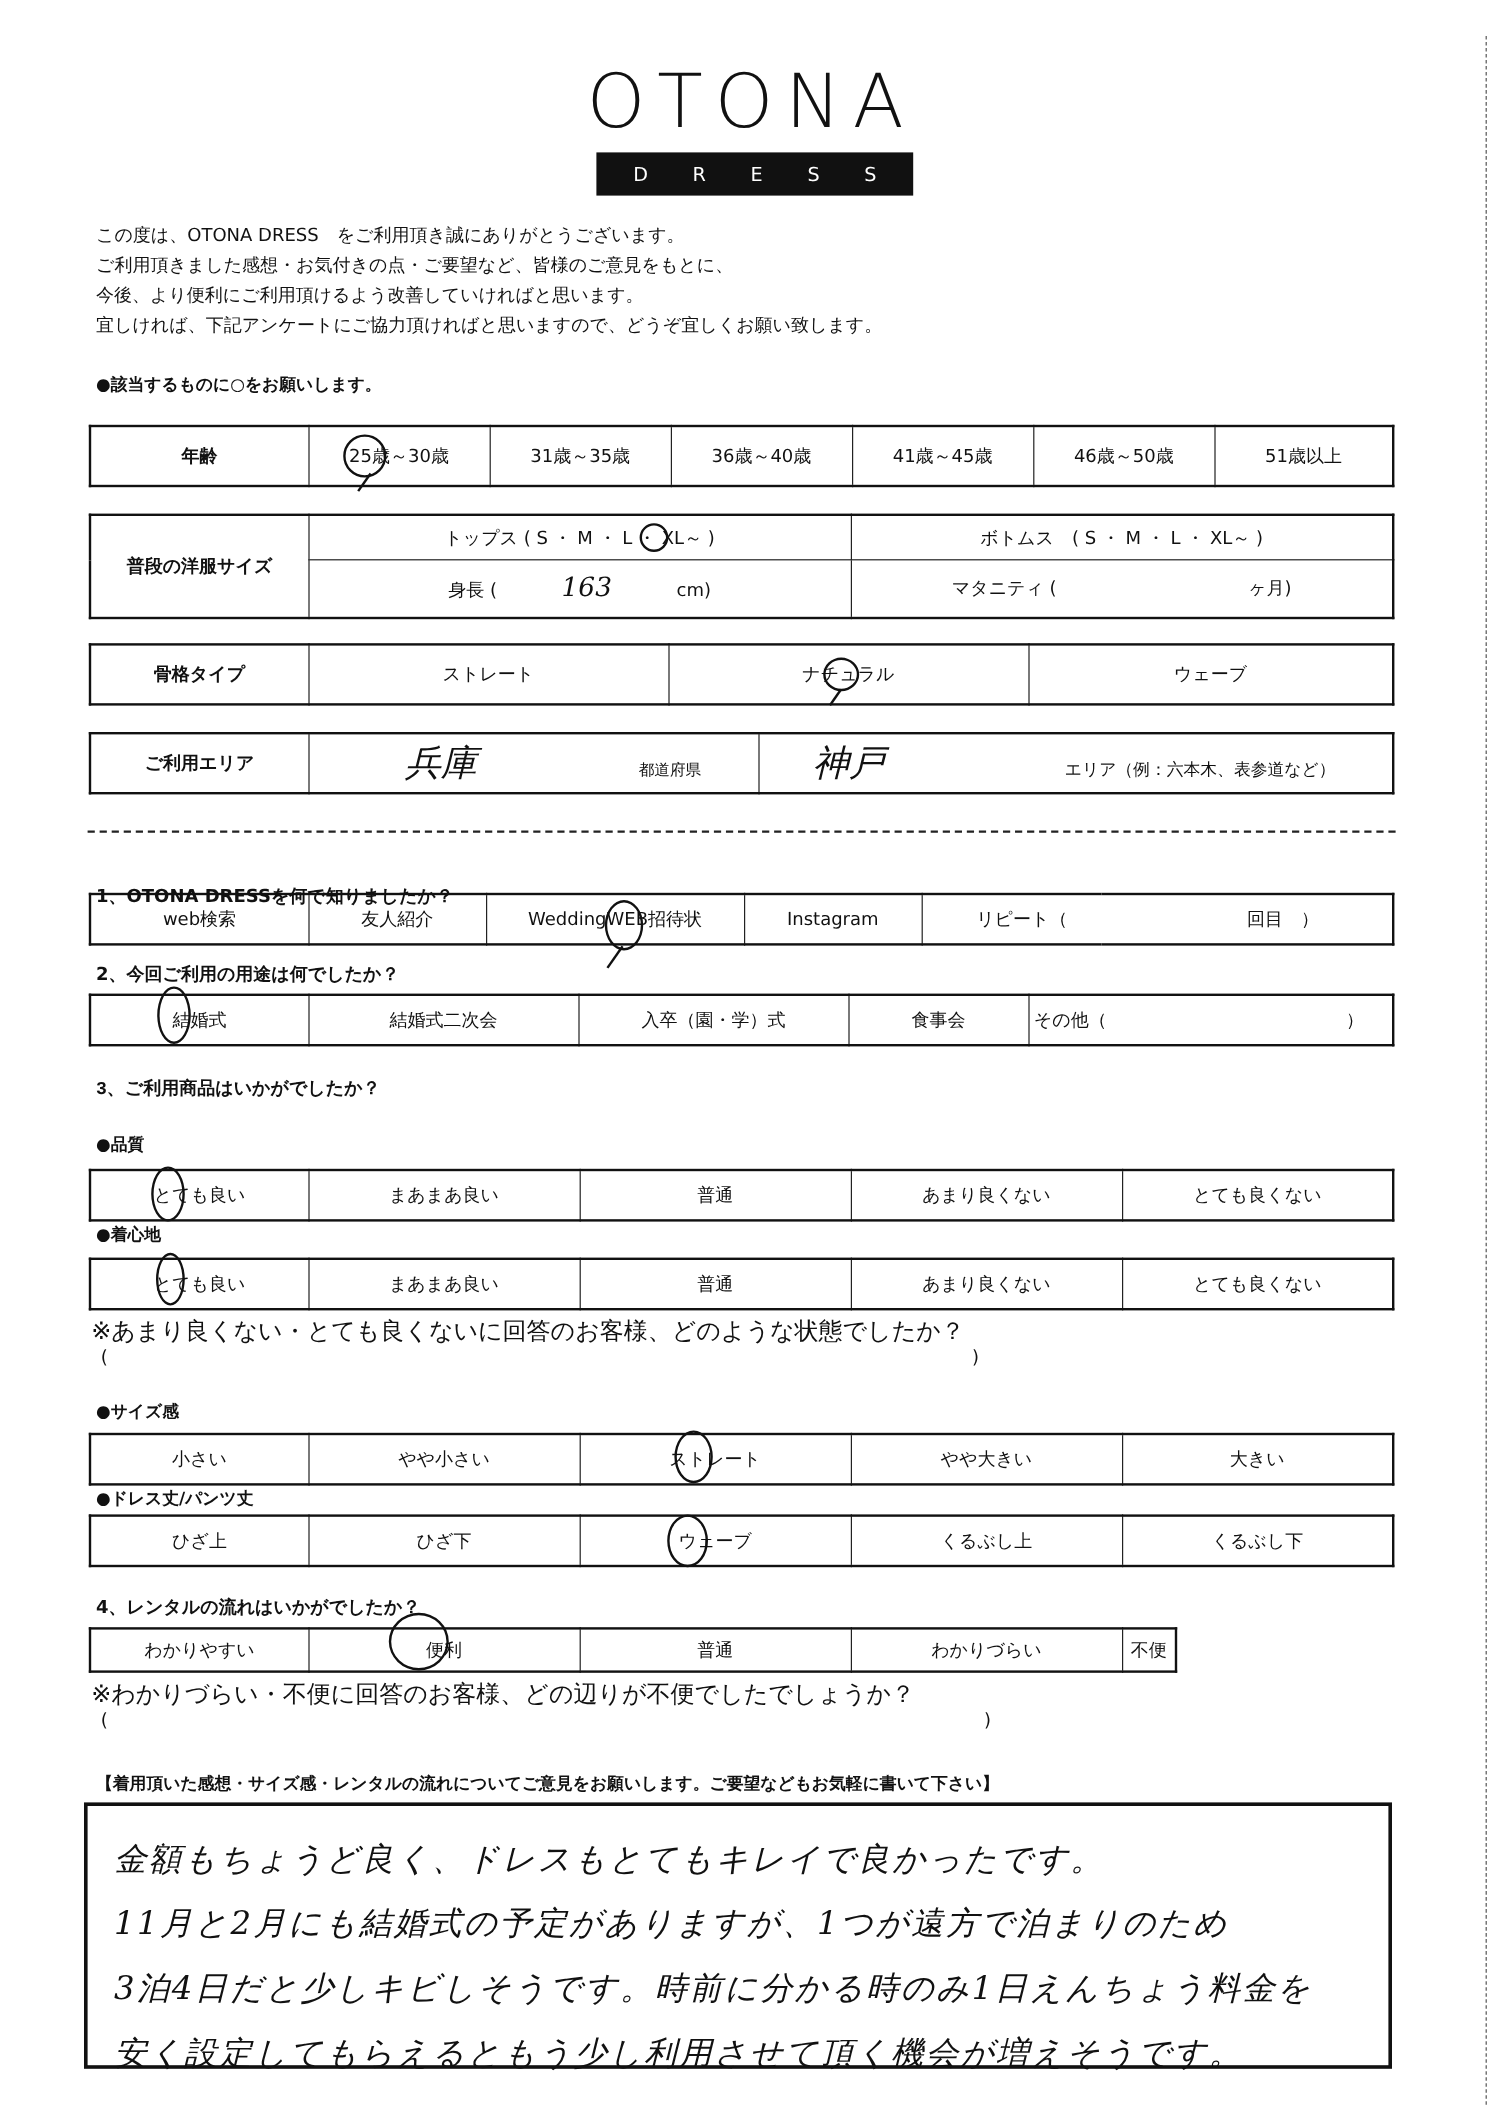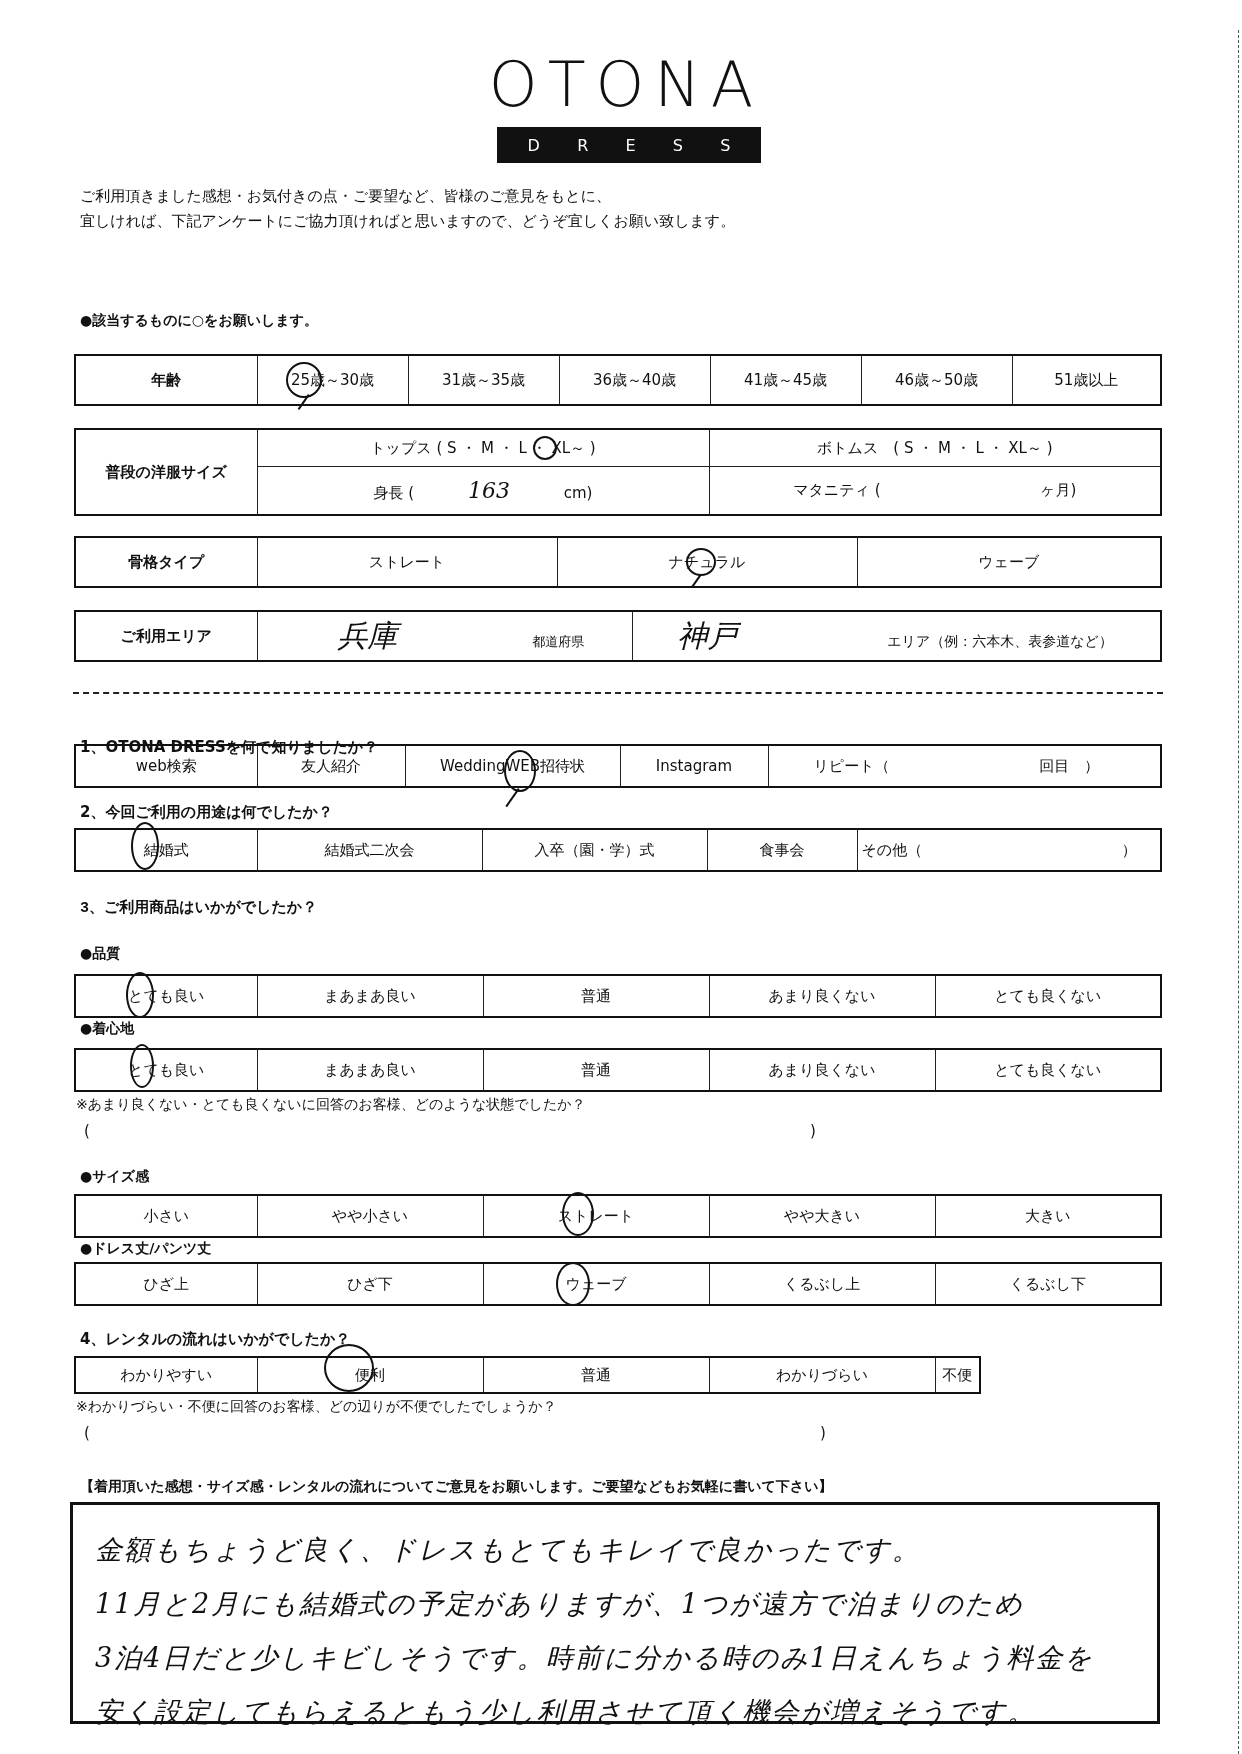--- a/index.html
+++ b/index.html
@@ -11,21 +11,21 @@
   .logo-bar { left: 497px; top: 127px; width: 264px; height: 36px; background: #111; color: #fff; display: flex; justify-content: space-around; align-items: center; font-size: 16px; padding: 0 12px; }
   .intro { left: 80px; top: 184px; font-size: 15px; line-height: 25px; }
   .section-note { font-size: 14px; font-weight: bold; }
   table.grid { position: absolute; border-collapse: collapse; table-layout: fixed; }
   table.grid td { border: 1.5px solid #222; text-align: center; vertical-align: middle; font-size: 15px; }
   table.grid { border: 2.5px solid #111; }
   td.head { font-weight: bold; font-size: 15px; }
   .q-title { font-size: 15px; font-weight: bold; }
   .bullet { font-size: 14px; font-weight: bold; }
   .dashed-sep { left: 73px; top: 692px; width: 1090px; border-top: 2px dashed #222; }
-  .note { font-size: 14px; }
+  .note { font-size: 20px; }
   .paren { font-size: 15px; }
   .comments-head { left: 80px; top: 1478px; font-size: 14px; font-weight: bold; }
   .comments-box { left: 70px; top: 1502px; width: 1090px; height: 222px; border: 3px solid #111; padding: 18px 22px; font-family: "DejaVu Serif", serif; font-size: 27px; line-height: 54px; color: #111; font-style: italic; letter-spacing: 2px;}
   .comments-box p { white-space: nowrap; }
   .mark-circle { position: absolute; border: 2px solid #111; border-radius: 50%; }
   .mark-tail { position: absolute; border-left: 2px solid #111; transform: rotate(35deg); transform-origin: top left; }
   .hand { font-family: "DejaVu Serif", serif; font-style: italic; }
 </style>
 </head>
 <body>
@@ -35,21 +35,23 @@
 <div class="abs logo-title">OTONA</div>
 <div class="abs logo-bar">
   <span>D</span>
   <span>R</span>
   <span>E</span>
   <span>S</span>
   <span>S</span>
 </div>
 
 <div class="abs intro">
+  <div>この度は、OTONA DRESS　をご利用頂き誠にありがとうございます。</div>
   <div>ご利用頂きました感想・お気付きの点・ご要望など、皆様のご意見をもとに、</div>
+  <div>今後、より便利にご利用頂けるよう改善していければと思います。</div>
   <div>宜しければ、下記アンケートにご協力頂ければと思いますので、どうぞ宜しくお願い致します。</div>
 </div>
 
 <div class="abs section-note" style="left:80px; top:312px;">●該当するものに○をお願いします。</div>
 
 <table class="grid" style="left:74px; top:354px; width:1088px; height:52px;">
   <colgroup>
       <col style="width:182px">
       <col style="width:151px">
       <col style="width:151px">

